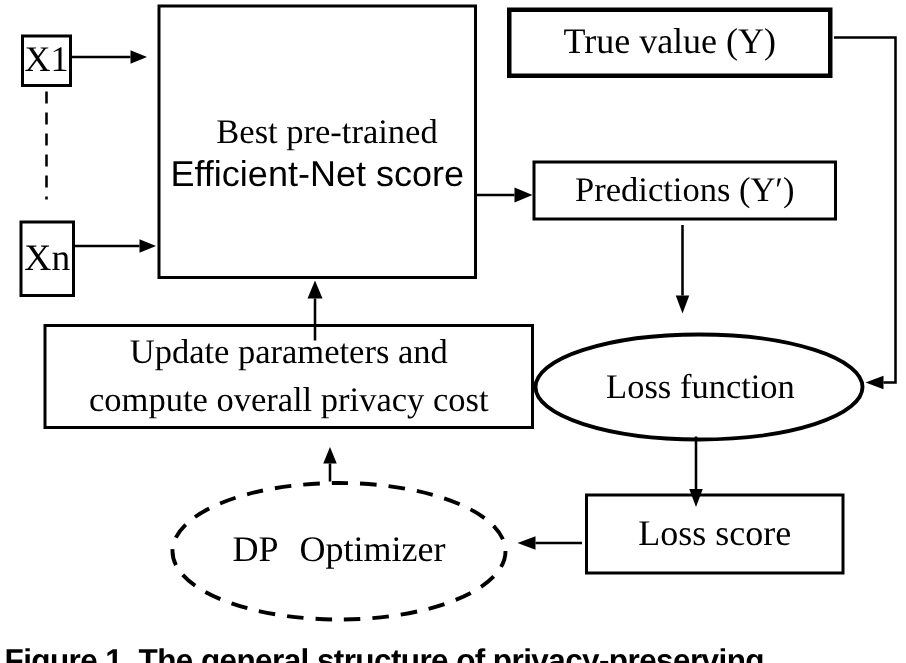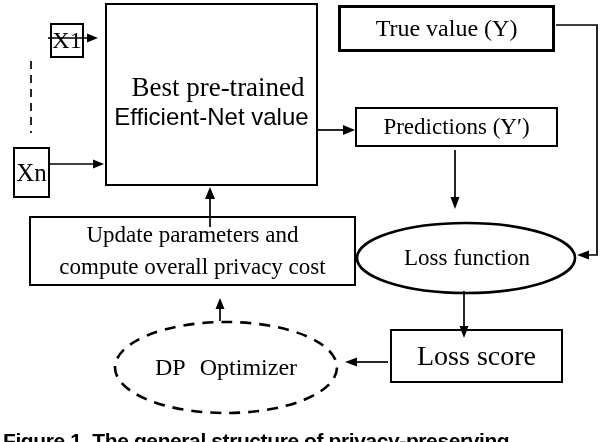--- a/index.html
+++ b/index.html
@@ -25,41 +25,41 @@
     align-items: center;
     justify-content: center;
     text-align: center;
     color: #000;
     background: transparent;
   }
   .box { border: 2.5px solid #000; }
   .box-thin { border: 2px solid #000000; }
   .box-thick { border: 3px solid #000; }
 
-  .x1-box   { left: 14px;  top: 23px;  width: 34px;  height: 35px; font-size: 24px; margin-left: 36px; }
+  .x1-box   { left: 14px;  top: 23px;  width: 34px;  height: 35px; font-size: 24px; }
   .xn-box   { left: 13px;  top: 147px; width: 37px;  height: 51px; font-size: 25px; }
 
   .model-box {
     left: 105px; top: 3px; width: 213px; height: 183px;
     flex-direction: column; justify-content: flex-start;
     padding-top: 68px;
   }
-  .model-line1 { font-size: 27px; line-height: 29px; white-space: nowrap; margin-left: 13px; }
+  .model-line1 { font-size: 23px; line-height: 29px; white-space: nowrap; margin-left: 13px; }
   .model-line2 {
     font-family: "Liberation Sans", sans-serif;
     font-size: 24px; line-height: 29px; white-space: nowrap;
   }
 
   .true-box  { left: 338px; top: 5px;   width: 217px; height: 47px; font-size: 24px; }
   .pred-box  { left: 355px; top: 107px; width: 203px; height: 40px; font-size: 23px; }
   .update-box {
     left: 29px; top: 216px; width: 327px; height: 70px;
     flex-direction: column; font-size: 23px; line-height: 32px;
   }
-  .score-box { left: 390px; top: 329px; width: 173px; height: 54px; font-size: 28px; }
+  .score-box { left: 390px; top: 329px; width: 173px; height: 54px; font-size: 24px; }
 
   .loss-label { left: 358px; top: 223px; width: 218px; height: 70px; font-size: 23px; }
   .dp-label {
     left: 115px; top: 322px; width: 222px; height: 91px;
     font-size: 24px; font-weight: normal; word-spacing: 9px;
   }
 
   .caption {
     position: absolute;
     left: 3px; top: 428px;
@@ -93,21 +93,21 @@
   <div class="node box x1-box">
     <span>X1</span>
   </div>
 
   <div class="node box xn-box">
     <span>Xn</span>
   </div>
 
   <div class="node box model-box">
     <span class="model-line1">Best pre-trained</span>
-    <span class="model-line2">Efficient-Net value</span>
+    <span class="model-line2">Efficient-Net score</span>
   </div>
 
   <div class="node box-thick true-box">
     <span>True value (Y)</span>
   </div>
 
   <div class="node box-thin pred-box">
     <span>Predictions (Y′)</span>
   </div>
 

